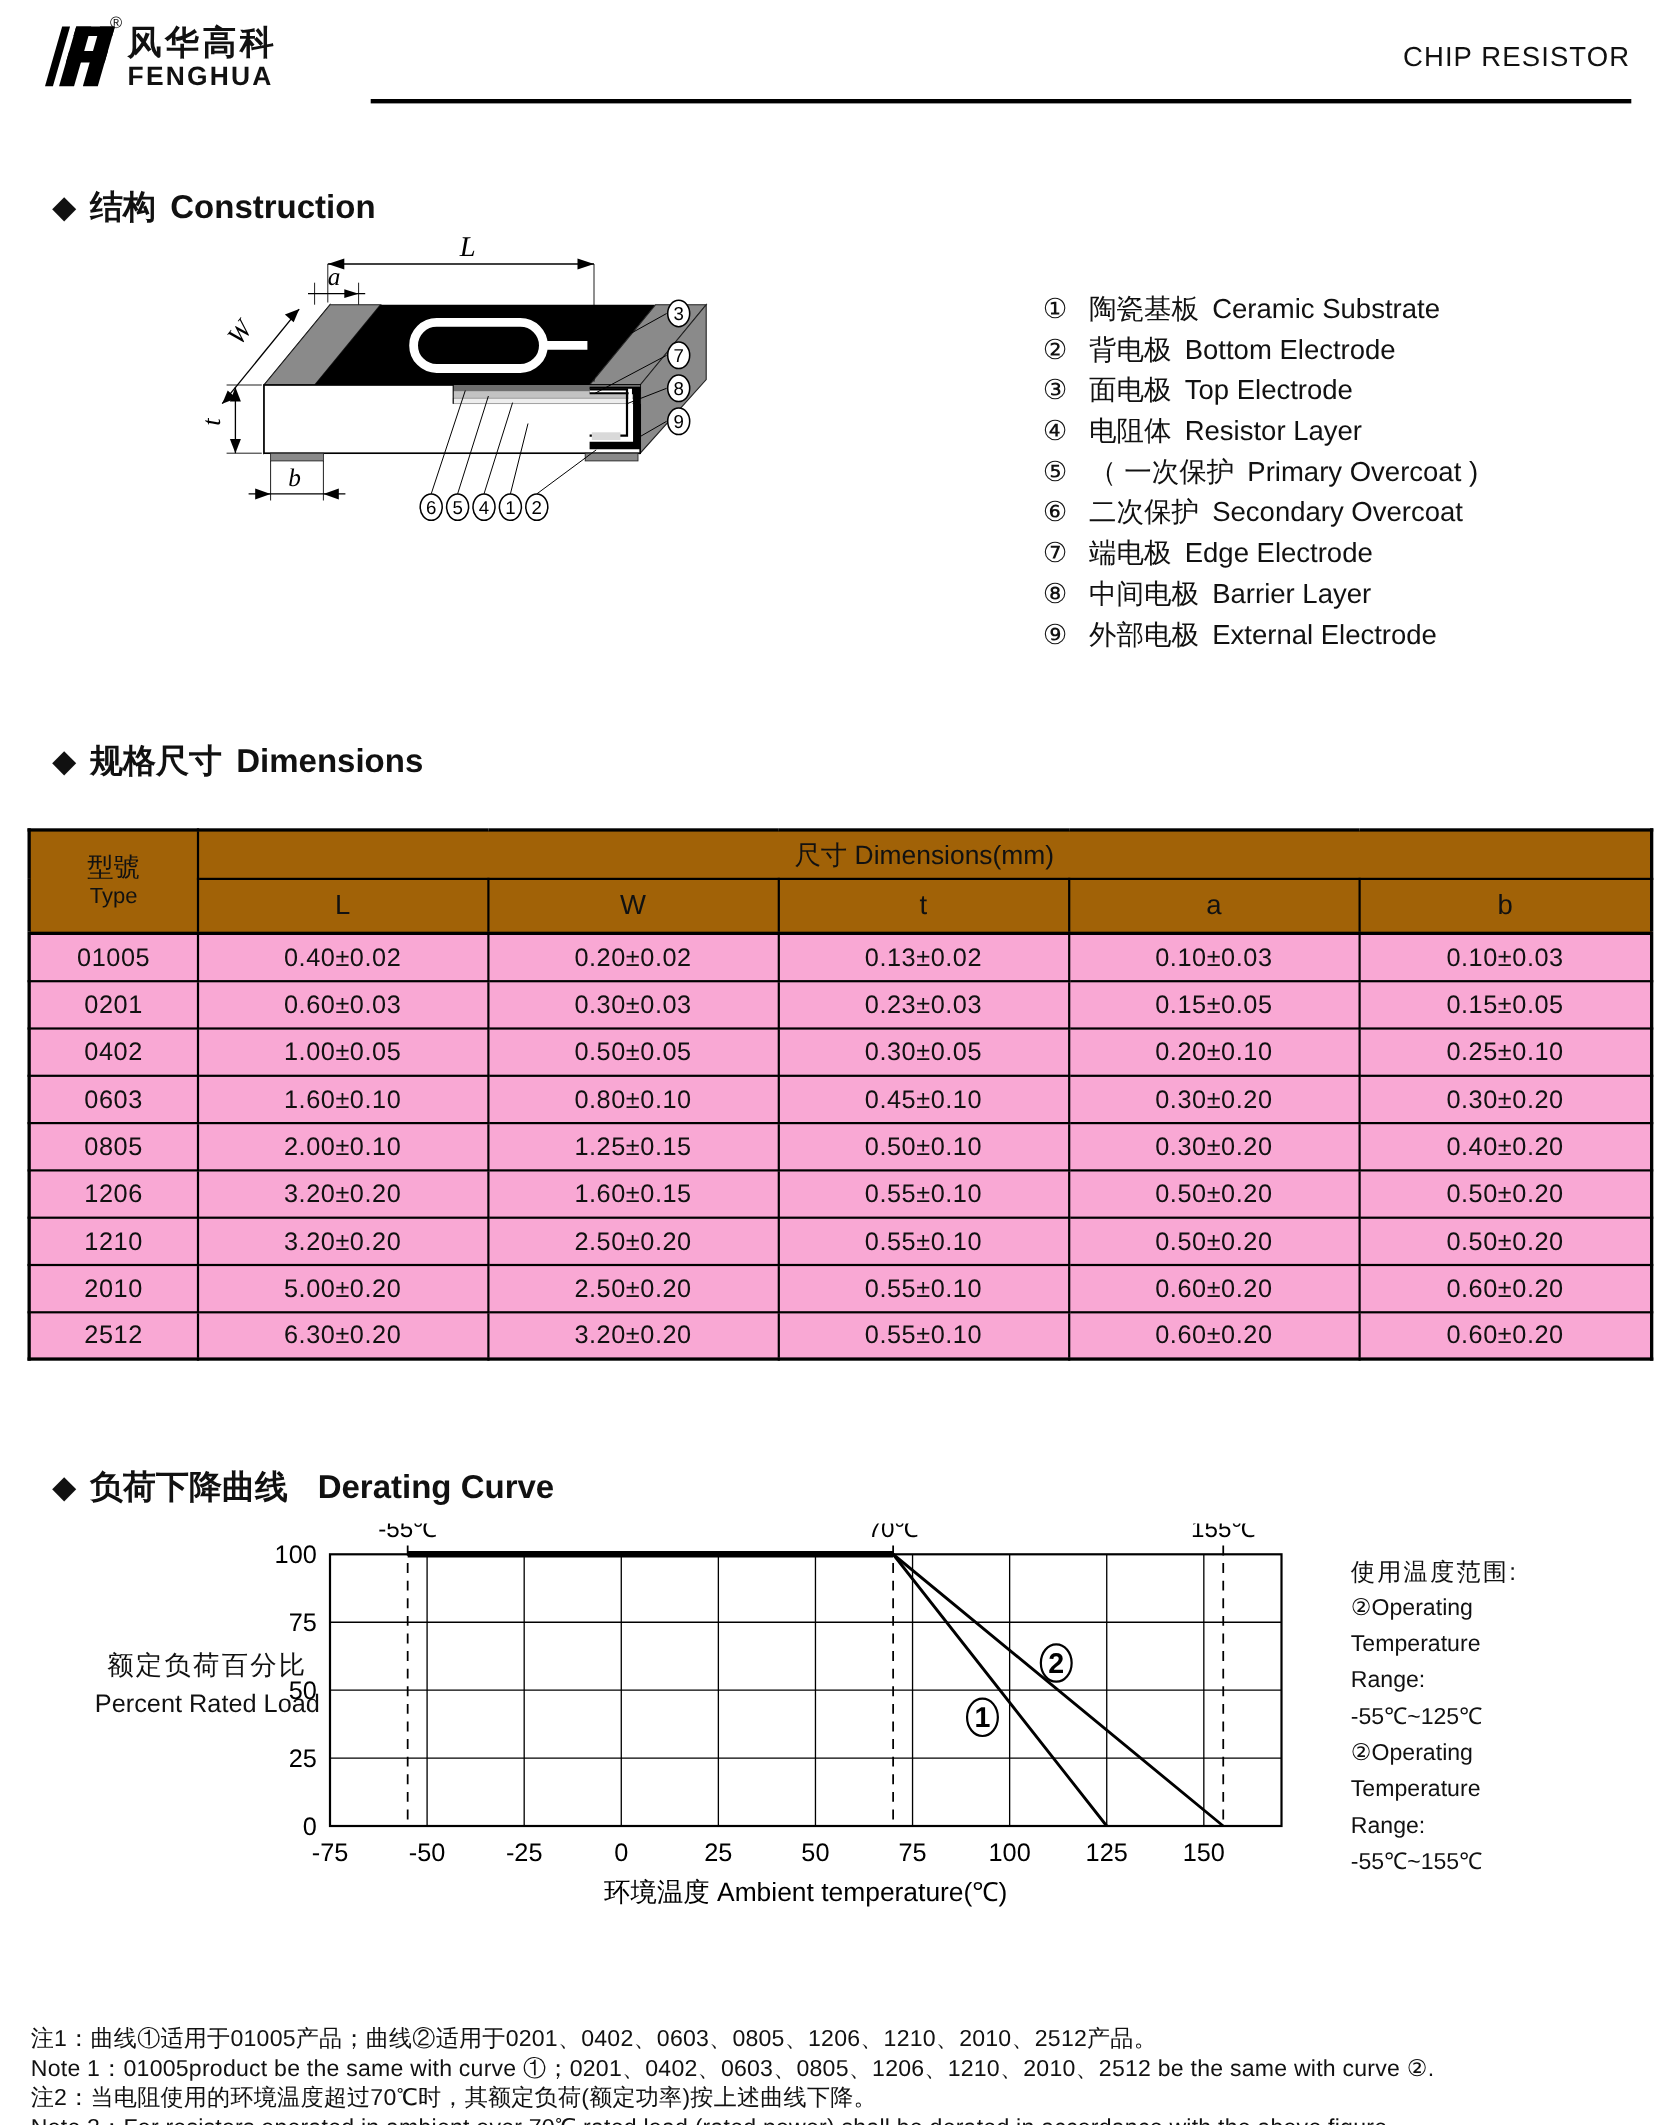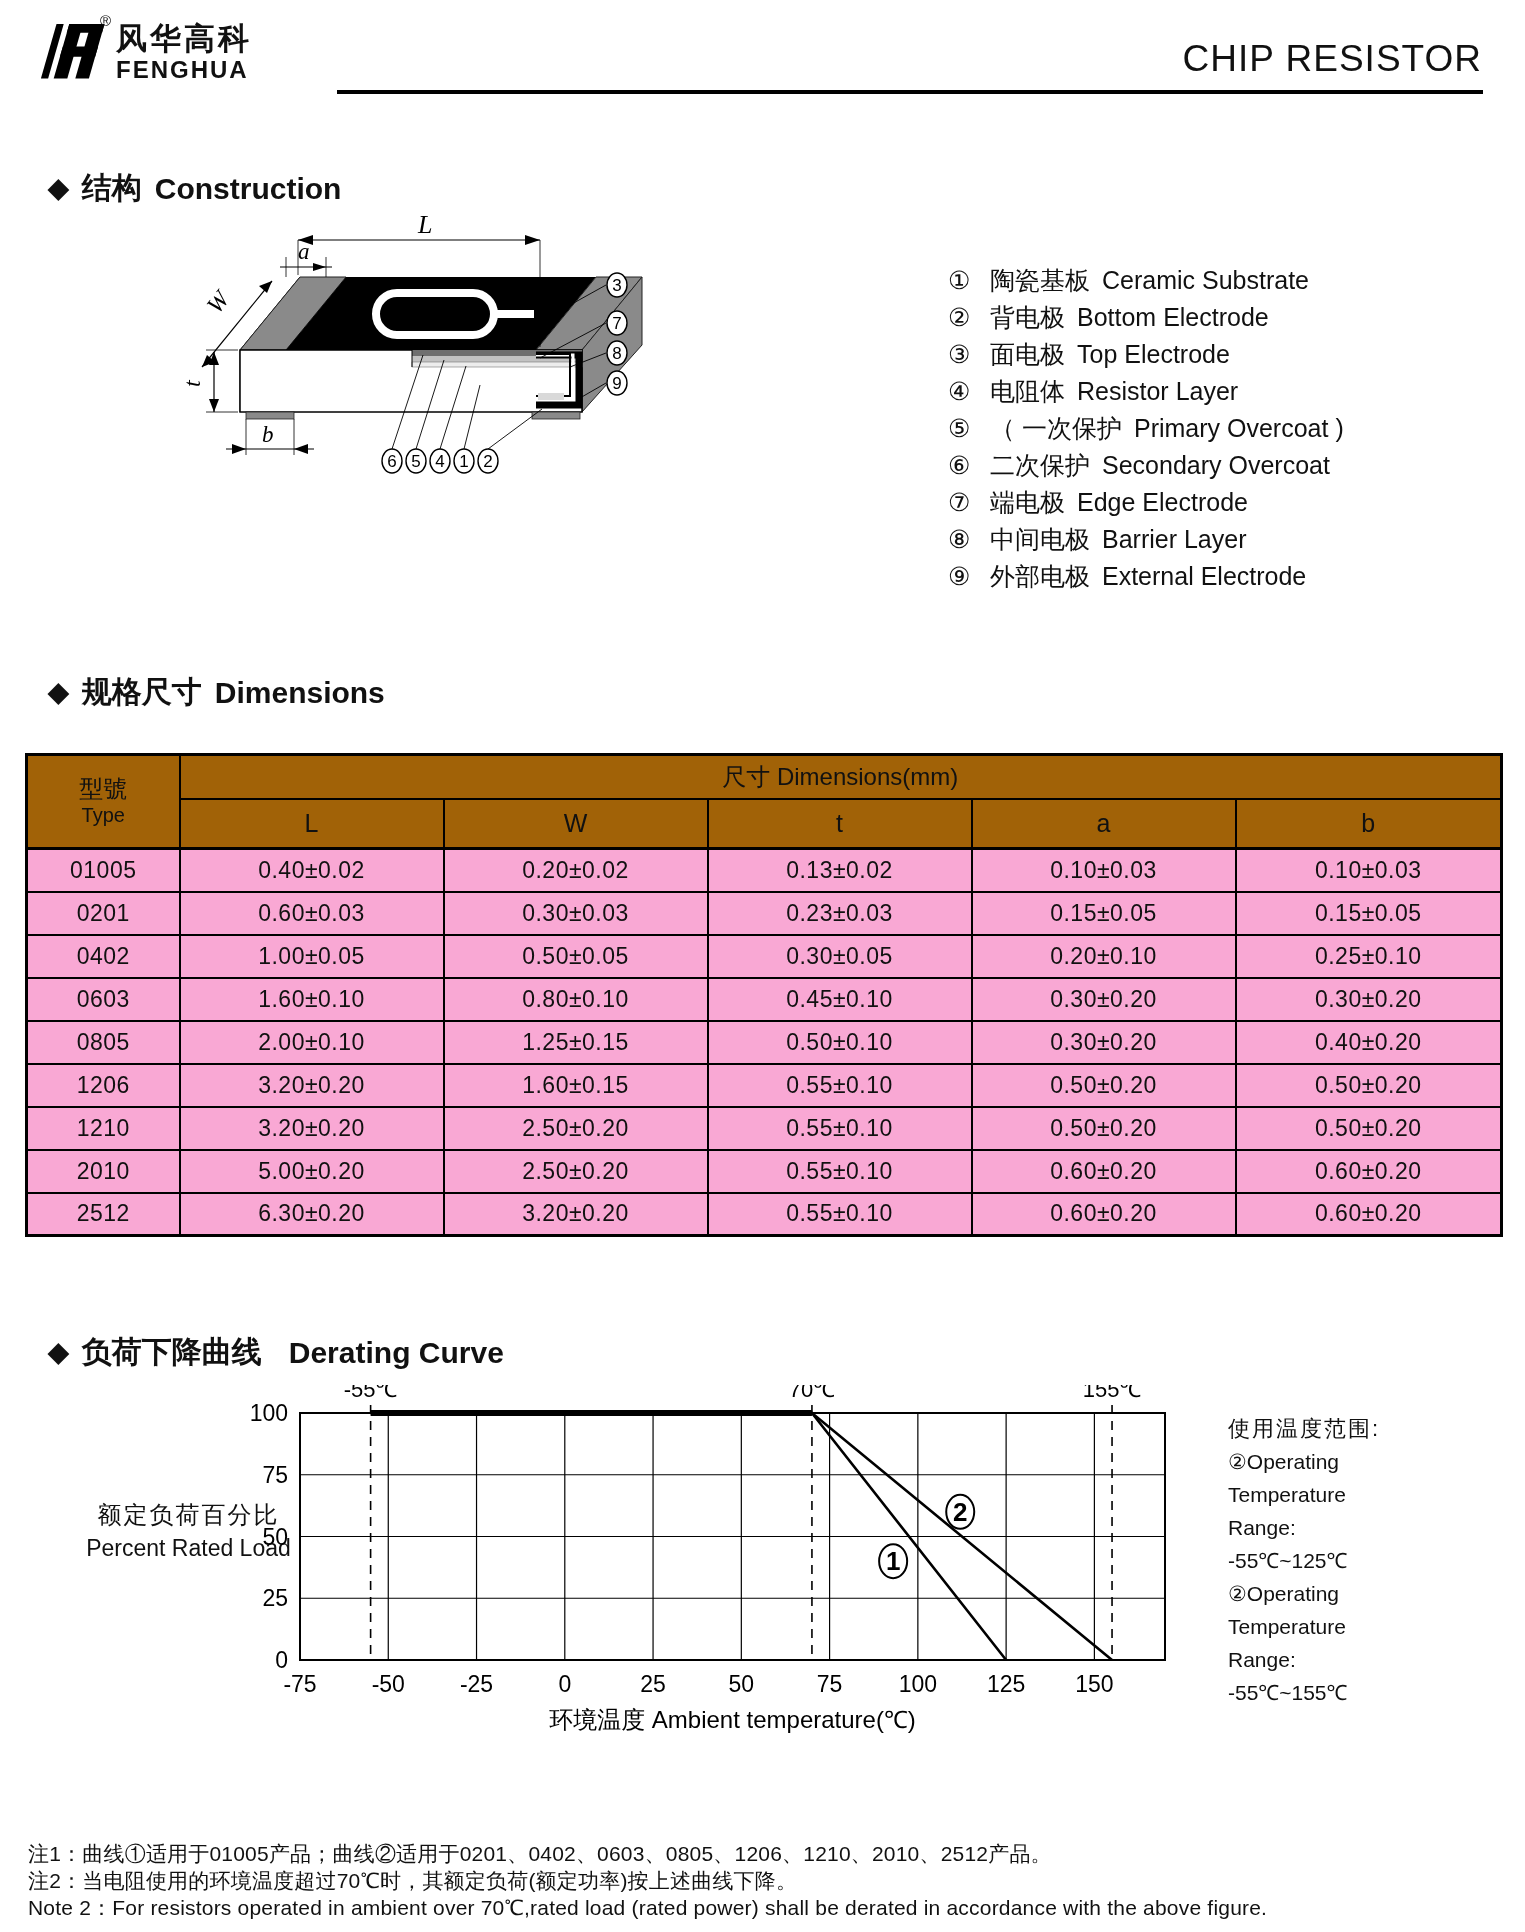--- a/index.html
+++ b/index.html
@@ -4,21 +4,21 @@
 <style>
 *{margin:0;padding:0;box-sizing:border-box}
 html,body{width:1525px;height:1932px;background:#fff;font-family:"Liberation Sans",sans-serif;color:#111;position:relative;overflow:hidden}
 .abs{position:absolute}
 
 .logo-icon{left:30px;top:14px;width:80px;height:76px}
 .reg-mark{left:100px;top:12px;font-size:15px}
 .logo-text{left:116px;top:22px}
 .logo-cn{font-size:31px;font-weight:bold;letter-spacing:3px;line-height:34px}
 .logo-en{font-size:24px;font-weight:bold;letter-spacing:2px;line-height:28px}
-.doc-title{top:38px;right:43px;font-size:37px;letter-spacing:1px}
+.doc-title{top:38px;right:43px;font-size:25px;letter-spacing:1px}
 .header-rule{left:337px;top:90px;width:1146px;height:4px;background:#000}
 
 .h2{font-size:30px;font-weight:bold;display:flex;align-items:center;gap:13px;white-space:nowrap}
 .h2 .diamond{font-size:27px;line-height:1}
 .h2-construction{left:48px;top:168px}
 .h2-dimensions{left:48px;top:672px}
 .h2-derating{left:48px;top:1332px}
 .h2 .en{font-weight:bold}
 
 .fig{left:180px;top:215px;width:560px;height:290px}
@@ -392,15 +392,16 @@
     <div class="annot-line">Range:</div>
     <div class="annot-line">-55℃~125℃</div>
     <div class="annot-line">②Operating</div>
     <div class="annot-line">Temperature</div>
     <div class="annot-line">Range:</div>
     <div class="annot-line">-55℃~155℃</div>
   </div>
 
 <div class="abs notes">
     <div>注1：曲线①适用于01005产品；曲线②适用于0201、0402、0603、0805、1206、1210、2010、2512产品。</div>
+    <div>Note 1：01005product be the same with curve ①；0201、0402、0603、0805、1206、1210、2010、2512 be the same with curve ②.</div>
     <div>注2：当电阻使用的环境温度超过70℃时，其额定负荷(额定功率)按上述曲线下降。</div>
     <div>Note 2：For resistors operated in ambient over 70℃,rated load (rated power) shall be derated in accordance with the above figure.</div>
   </div>
 
 </body></html>

